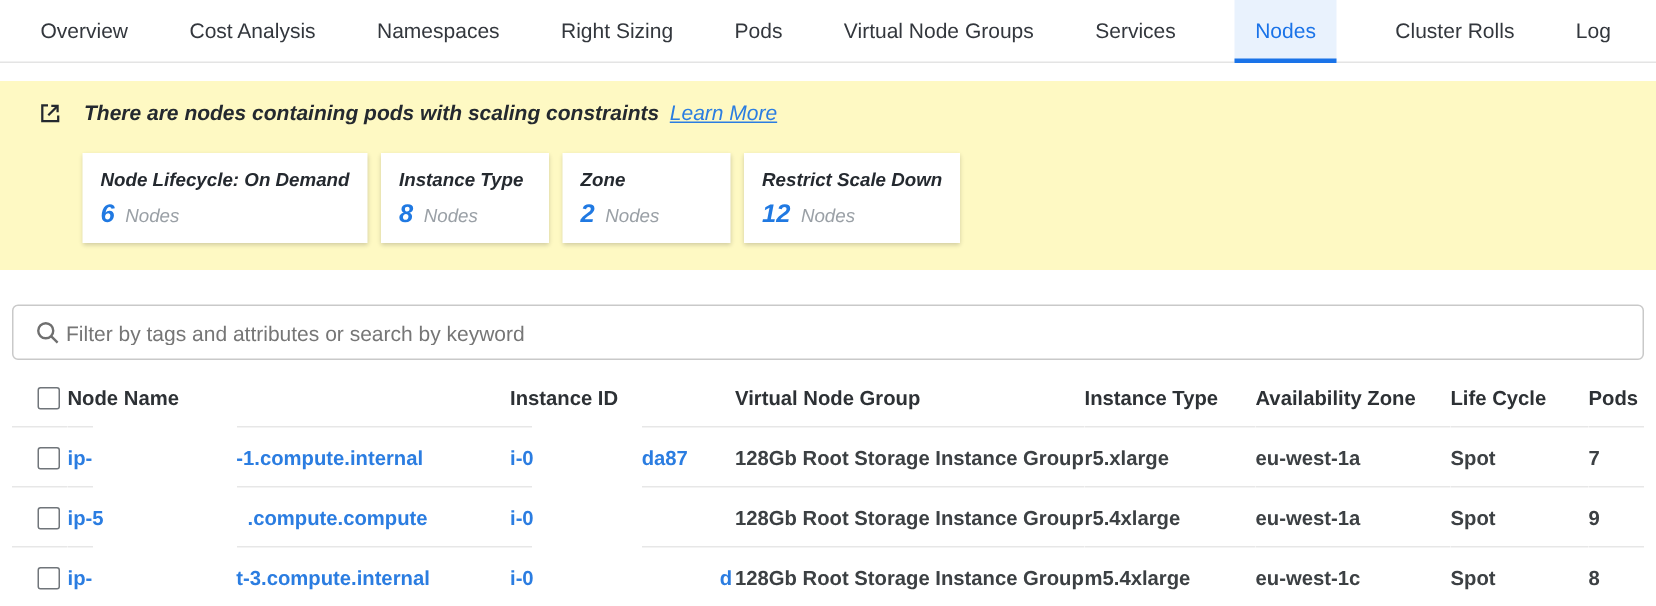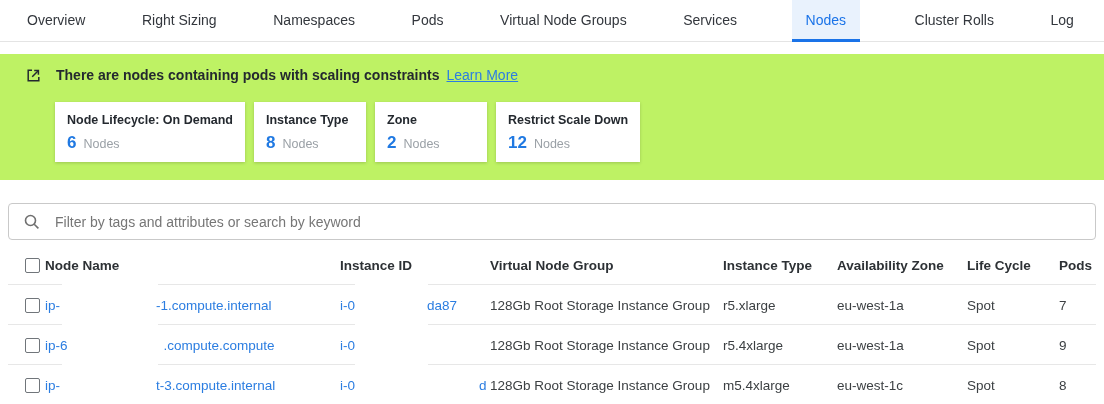--- a/index.html
+++ b/index.html
@@ -7,70 +7,71 @@
     font-family:"Liberation Sans", sans-serif; color:#333; }
 
   
   .tabbar { display:flex; align-items:stretch; justify-content:space-between;
     height:42px; padding:0 28px 0 25px; border-bottom:1px solid #e4e4e4; }
   .tab { display:flex; align-items:center; height:42px; padding:0 2px;
     font-size:14px; color:#33373d; cursor:pointer; border-bottom:3px solid transparent; white-space:nowrap; }
   .tab.active { color:#1a73e8; background:#e9f2fd; border-bottom-color:#1a73e8; padding:0 14px; }
 
   
-  .banner { margin-top:12px; background:#bef264; padding:10px 0 18px 0; }
+  .banner { margin-top:12px; background:#fef9c3; padding:10px 0 18px 0;font-style:italic; }
   .banner-row { display:flex; align-items:center; padding-left:25px; height:22px; }
   .banner-icon { width:17px; height:17px; display:inline-flex; }
   .banner-text { margin-left:14px; font-size:14px; font-weight:700; color:#24292f; }
   .banner-link { margin-left:7px; font-size:14px; color:#2b7de1; text-decoration:underline; cursor:pointer; }
 
   .cards { display:flex; gap:9px; margin:16px 0 0 55px; }
   .card { background:#fff; border-radius:0; box-shadow:0 1px 3px rgba(0,0,0,.18);
     padding:11px 12px 12px 12px; height:60px; }
   .card1 { min-width:167px; } .card2 { min-width:112px; } .card3 { min-width:112px; } .card4 { min-width:125px; }
   .card-title { font-size:12.5px; font-weight:700; color:#24292f; white-space:nowrap; }
   .card-stat { margin-top:6px; display:flex; align-items:baseline; }
   .card-count { font-size:17px; font-weight:600; color:#2079e2; }
   .card-unit { margin-left:7px; font-size:12.5px; color:#9aa0a6; }
 
   
   .search { display:flex; align-items:center; margin:23px 8px 0 8px; height:37px;
     border:1px solid #c9c9c9; border-radius:4px; background:#fff; padding-left:14px; }
   .search svg { flex:0 0 auto; }
-  .search input { border:none; outline:none; flex:1; margin-left:14px; font-size:14px;
+  .search input { border:none; outline:none; flex:1; margin-left:3px; font-size:14px;
     font-family:"Liberation Sans", sans-serif; color:#333; background:transparent; }
   .search input::placeholder { color:#767676; }
 
   
   .tablewrap { margin:5px 8px 0 8px; }
   table { width:1088px; border-collapse:collapse; table-layout:fixed; }
   
   thead tr, tbody tr { background-image:linear-gradient(to right,
       #e7e7e7 0 54px, #ffffff 54px 150px, #e7e7e7 150px 347px,
       #ffffff 347px 420px, #e7e7e7 420px 100%);
     background-size:100% 1px; background-position:0 100%; background-repeat:no-repeat; }
   th, td { height:40px; padding:0; text-align:left; vertical-align:middle;
-    font-size:13.5px; font-weight:400; color:#3c4043; white-space:nowrap; overflow:hidden; }
+    font-size:13.5px; font-weight:700; color:#3c4043; white-space:nowrap; overflow:hidden; }
   th { font-weight:700; color:#2d3135; }
   .cb-cell { padding-left:17px; }
   .checkbox { width:15px; height:15px; border:1px solid #70757a; border-radius:2px;
     background:#fff; cursor:pointer; }
   .cell-link { color:#2b7de1; }
   .redact { display:inline-block; height:10px; }
   .redact-name { width:96px; }
   .redact-id { width:72px; }
   .redact-id.wide { width:124px; }
 </style>
 </head>
 <body>
 
 <div class="tabbar">
   <div class="tab">Overview</div>
+  <div class="tab">Cost Analysis</div>
+  <div class="tab">Namespaces</div>
   <div class="tab">Right Sizing</div>
-  <div class="tab">Namespaces</div>
   <div class="tab">Pods</div>
   <div class="tab">Virtual Node Groups</div>
   <div class="tab">Services</div>
   <div class="tab active">Nodes</div>
   <div class="tab">Cluster Rolls</div>
   <div class="tab">Log</div>
 </div>
 
 <div class="banner">
   <div class="banner-row">
@@ -162,21 +163,21 @@
         <td>128Gb Root Storage Instance Group</td>
         <td>r5.xlarge</td>
         <td>eu-west-1a</td>
         <td>Spot</td>
         <td>7</td>
       </tr>
       <tr>
         <td class="cb-cell">
             <div class="checkbox"></div>
           </td>
-        <td><span class="cell-link"><span>ip-6</span><span class="redact redact-name"></span><span>.compute.compute</span></span></td>
+        <td><span class="cell-link"><span>ip-5</span><span class="redact redact-name"></span><span>.compute.compute</span></span></td>
         <td><span class="cell-link"><span>i-0</span><span class="redact redact-id"></span><span></span></span></td>
         <td>128Gb Root Storage Instance Group</td>
         <td>r5.4xlarge</td>
         <td>eu-west-1a</td>
         <td>Spot</td>
         <td>9</td>
       </tr>
       <tr>
         <td class="cb-cell">
             <div class="checkbox"></div>

